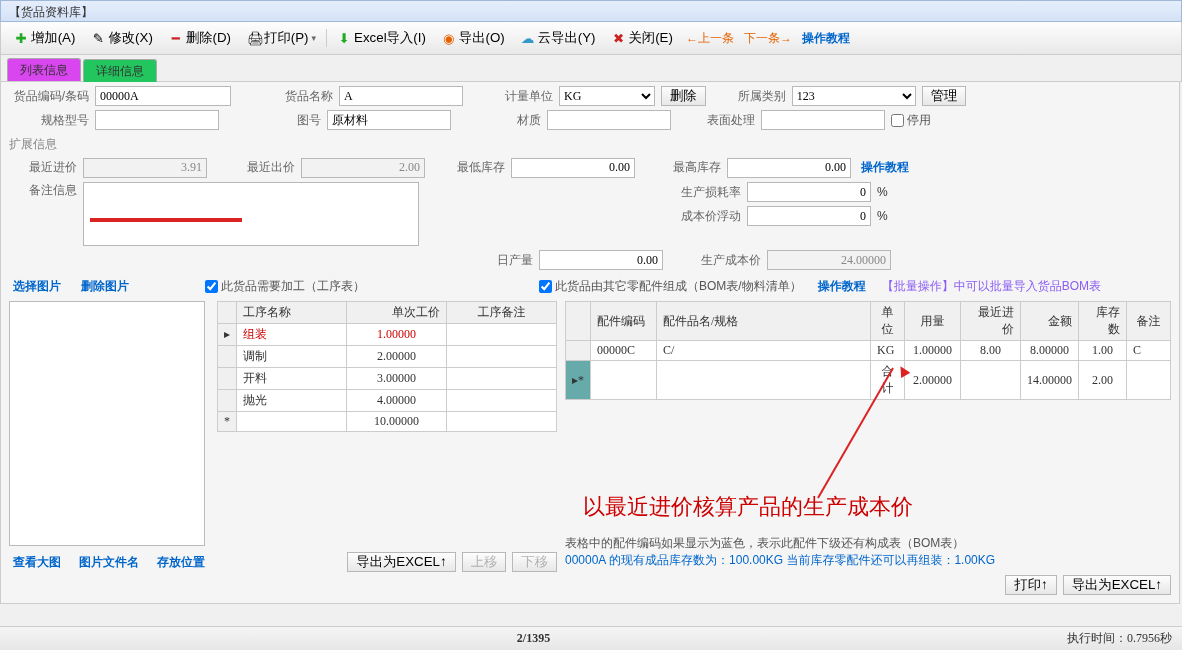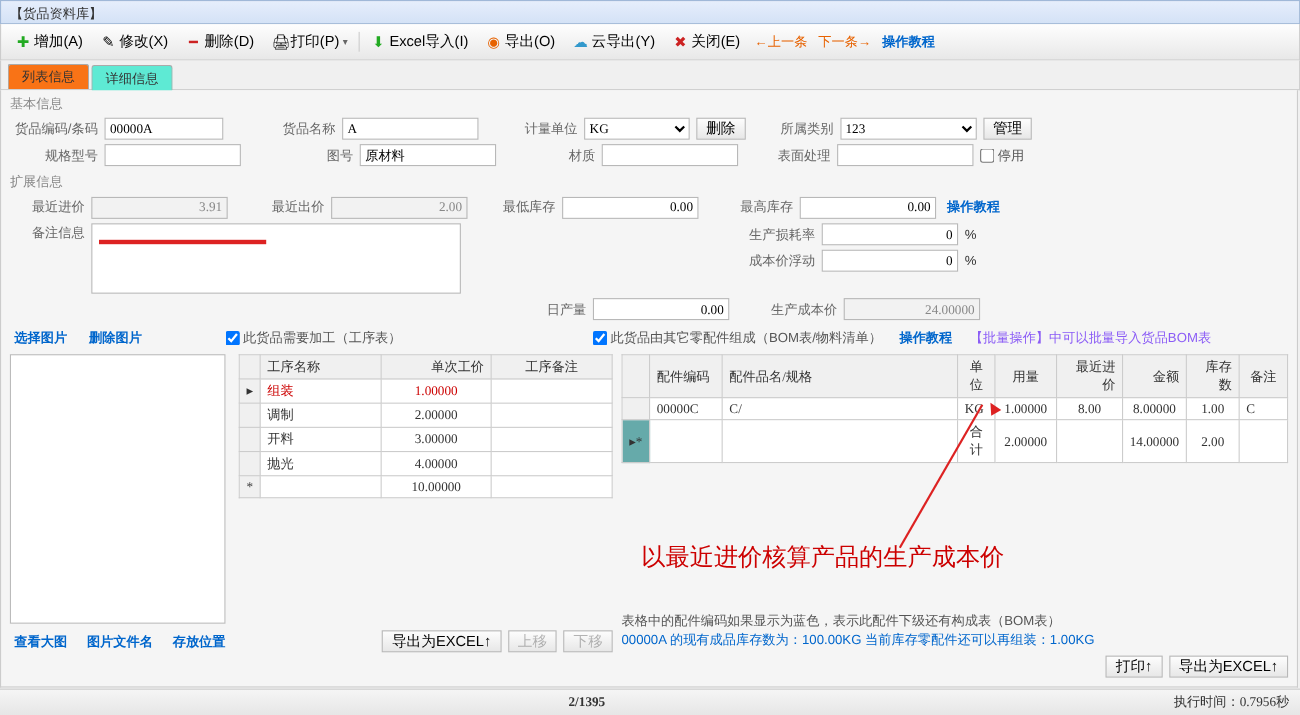--- a/index.html
+++ b/index.html
@@ -8,22 +8,22 @@
 
 .title-bar { background: linear-gradient(#e6eefc, #d4e2f6); height: 22px; line-height: 22px; padding: 0 8px; color: #333; border: 1px solid #a0b8d8; }
 .toolbar { background: linear-gradient(#fefefe, #e8e8e8); border: 1px solid #ccc; border-top: none; padding: 4px 6px; display: flex; align-items: center; gap: 2px; }
 .tb-btn { display: inline-flex; align-items: center; gap: 3px; padding: 2px 6px; border: 1px solid transparent; background: transparent; cursor: pointer; }
 .tb-sep { width: 1px; height: 18px; background: #ccc; margin: 0 1px; }
 .lnk { color: #e76200; cursor: pointer; padding: 2px 4px; }
 .lnk2 { color: #0066cc; cursor: pointer; padding: 2px 4px; font-weight: bold; }
 
 
 .tabstrip { background: #f0f0f0; border: 1px solid #ccc; border-top: none; padding: 3px 6px 0; display: flex; gap: 2px; }
-.tab { padding: 3px 12px 2px; border: 1px solid #aaa; border-bottom: none; background: #f97316; cursor: pointer; border-radius: 3px 3px 0 0; }
-.tab.active { background: #5eead4; position: relative; top: 1px; }
+.tab { padding: 3px 12px 2px; border: 1px solid #aaa; border-bottom: none; background: #d946ef; cursor: pointer; border-radius: 3px 3px 0 0; }
+.tab.active { background: #22c55e; position: relative; top: 1px; }
 
 
 .panel-body { background: #f5f5f5; border: 1px solid #ccc; border-top: none; width: 1180px; padding: 4px 8px; }
 
 .group { margin-bottom: 6px; }
 .group-title { color: #888; font-size: 12px; margin-bottom: 4px; }
 .row { display: flex; align-items: center; gap: 6px; margin-bottom: 4px; }
 .lbl { color: #666; text-align: right; width: 68px; }
 .lbl-sm { color: #666; text-align: right; width: 58px; }
 .txt { height: 20px; border: 1px solid #b8b8b8; background: #fff; padding: 0 4px; font: 12px Tahoma; }
@@ -112,24 +112,23 @@
 </div>
 
 <div class="tabstrip">
   <div class="tab">列表信息</div>
   <div class="tab active">详细信息</div>
 </div>
 
 <div class="panel-body">
 
   <div class="group">
-    <div class="group-title">基本信息</div>
     <div class="row">
       <span class="lbl" style="width:80px">货品编码/条码</span>
-      <input class="txt" style="width: 108px;" value="00000A">
+      <input class="txt" style="width: 136px;" value="00000A">
       <span style="width:32px"></span>
       <span class="lbl-sm">货品名称</span>
       <input class="txt" style="width: 124px;" value="A">
       <span style="width:20px"></span>
       <span class="lbl-sm">计量单位</span>
       <select class="txt" style="width:96px"><option>KG</option></select>
       <button class="btn-sm">删除</button>
       <span style="width:10px"></span>
       <span class="lbl-sm">所属类别</span>
       <select class="txt" style="width:124px"><option>123</option></select>

